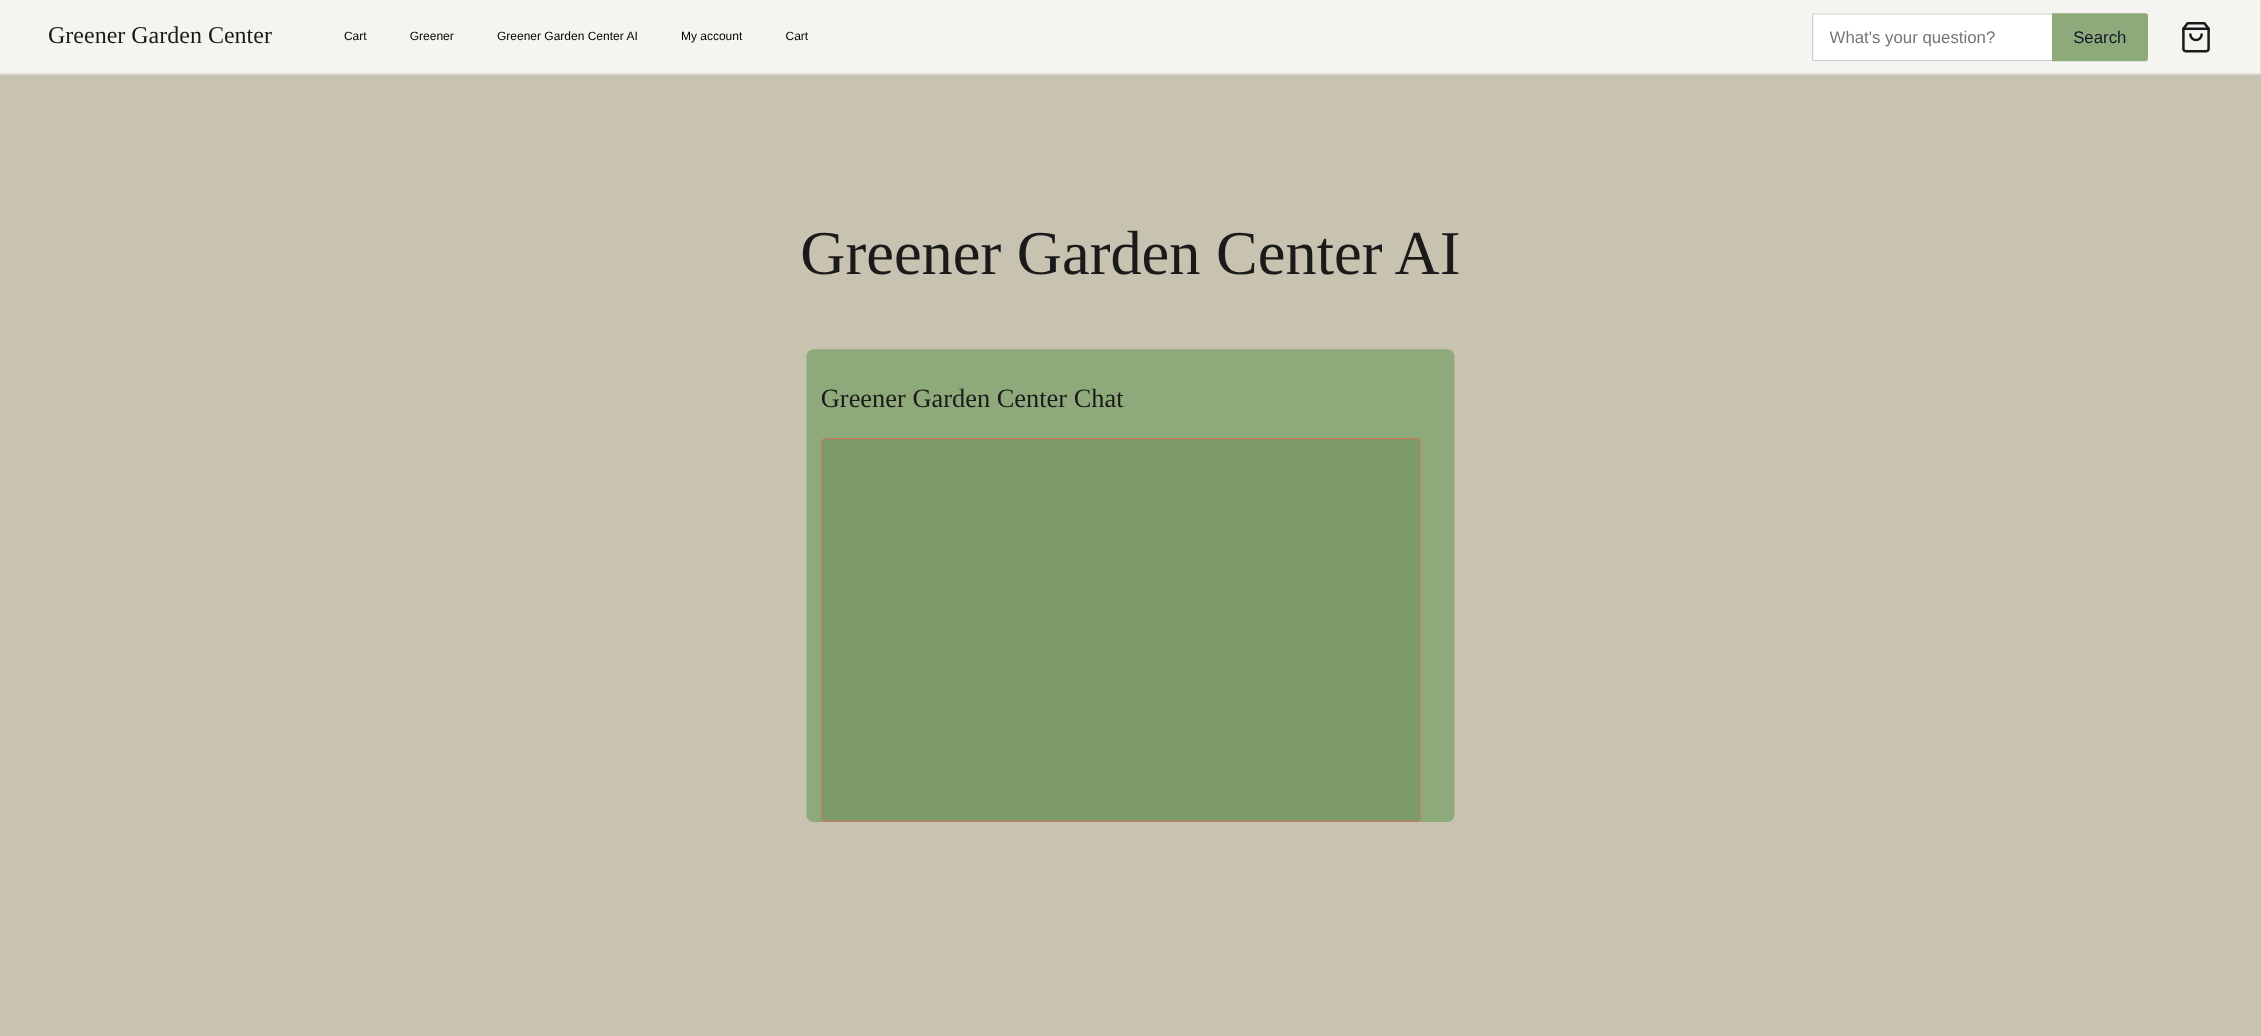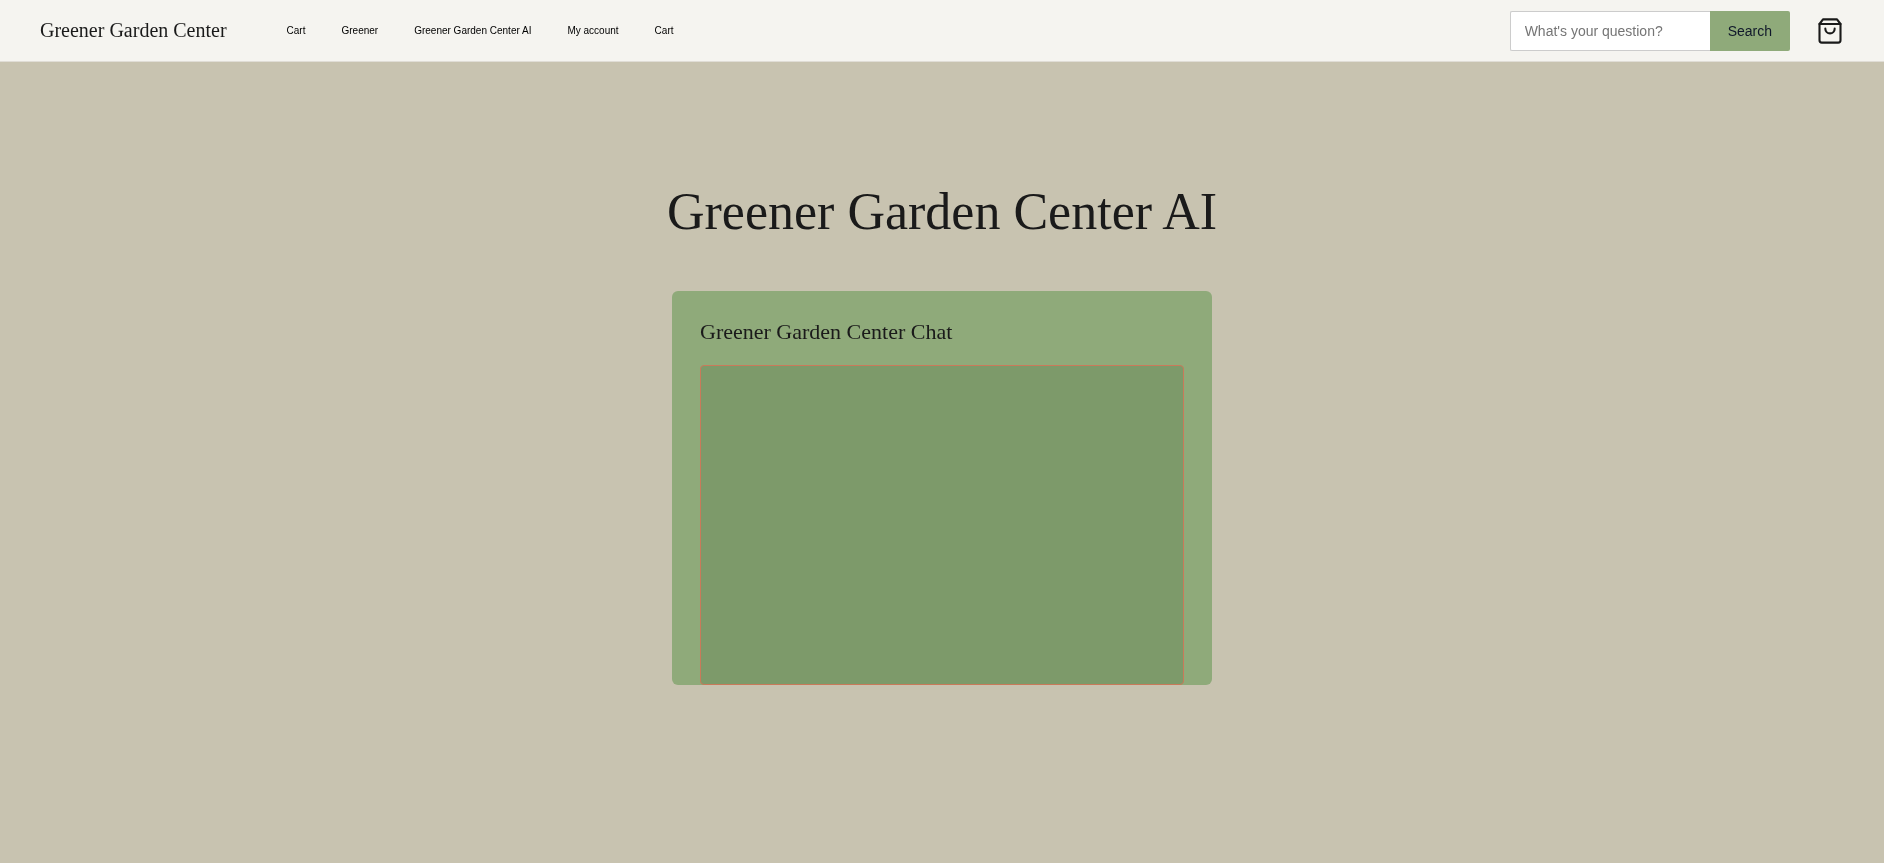--- a/index.html
+++ b/index.html
@@ -119,21 +119,21 @@
       color: #1a1a1a;
       margin-bottom: 50px;
       text-align: center;
     }
 
     
     .chat-widget {
       background-color: #8faa7a;
       border-radius: 6px;
       width: 540px;
-      padding: 28px 28px 0 28px;
+      padding: 28px 28px 0 12px;
       min-height: 380px;
     }
 
     .chat-title {
       font-family: Georgia, 'Times New Roman', serif;
       font-size: 22px;
       font-weight: normal;
       color: #1a1a1a;
       margin-bottom: 20px;
     }

